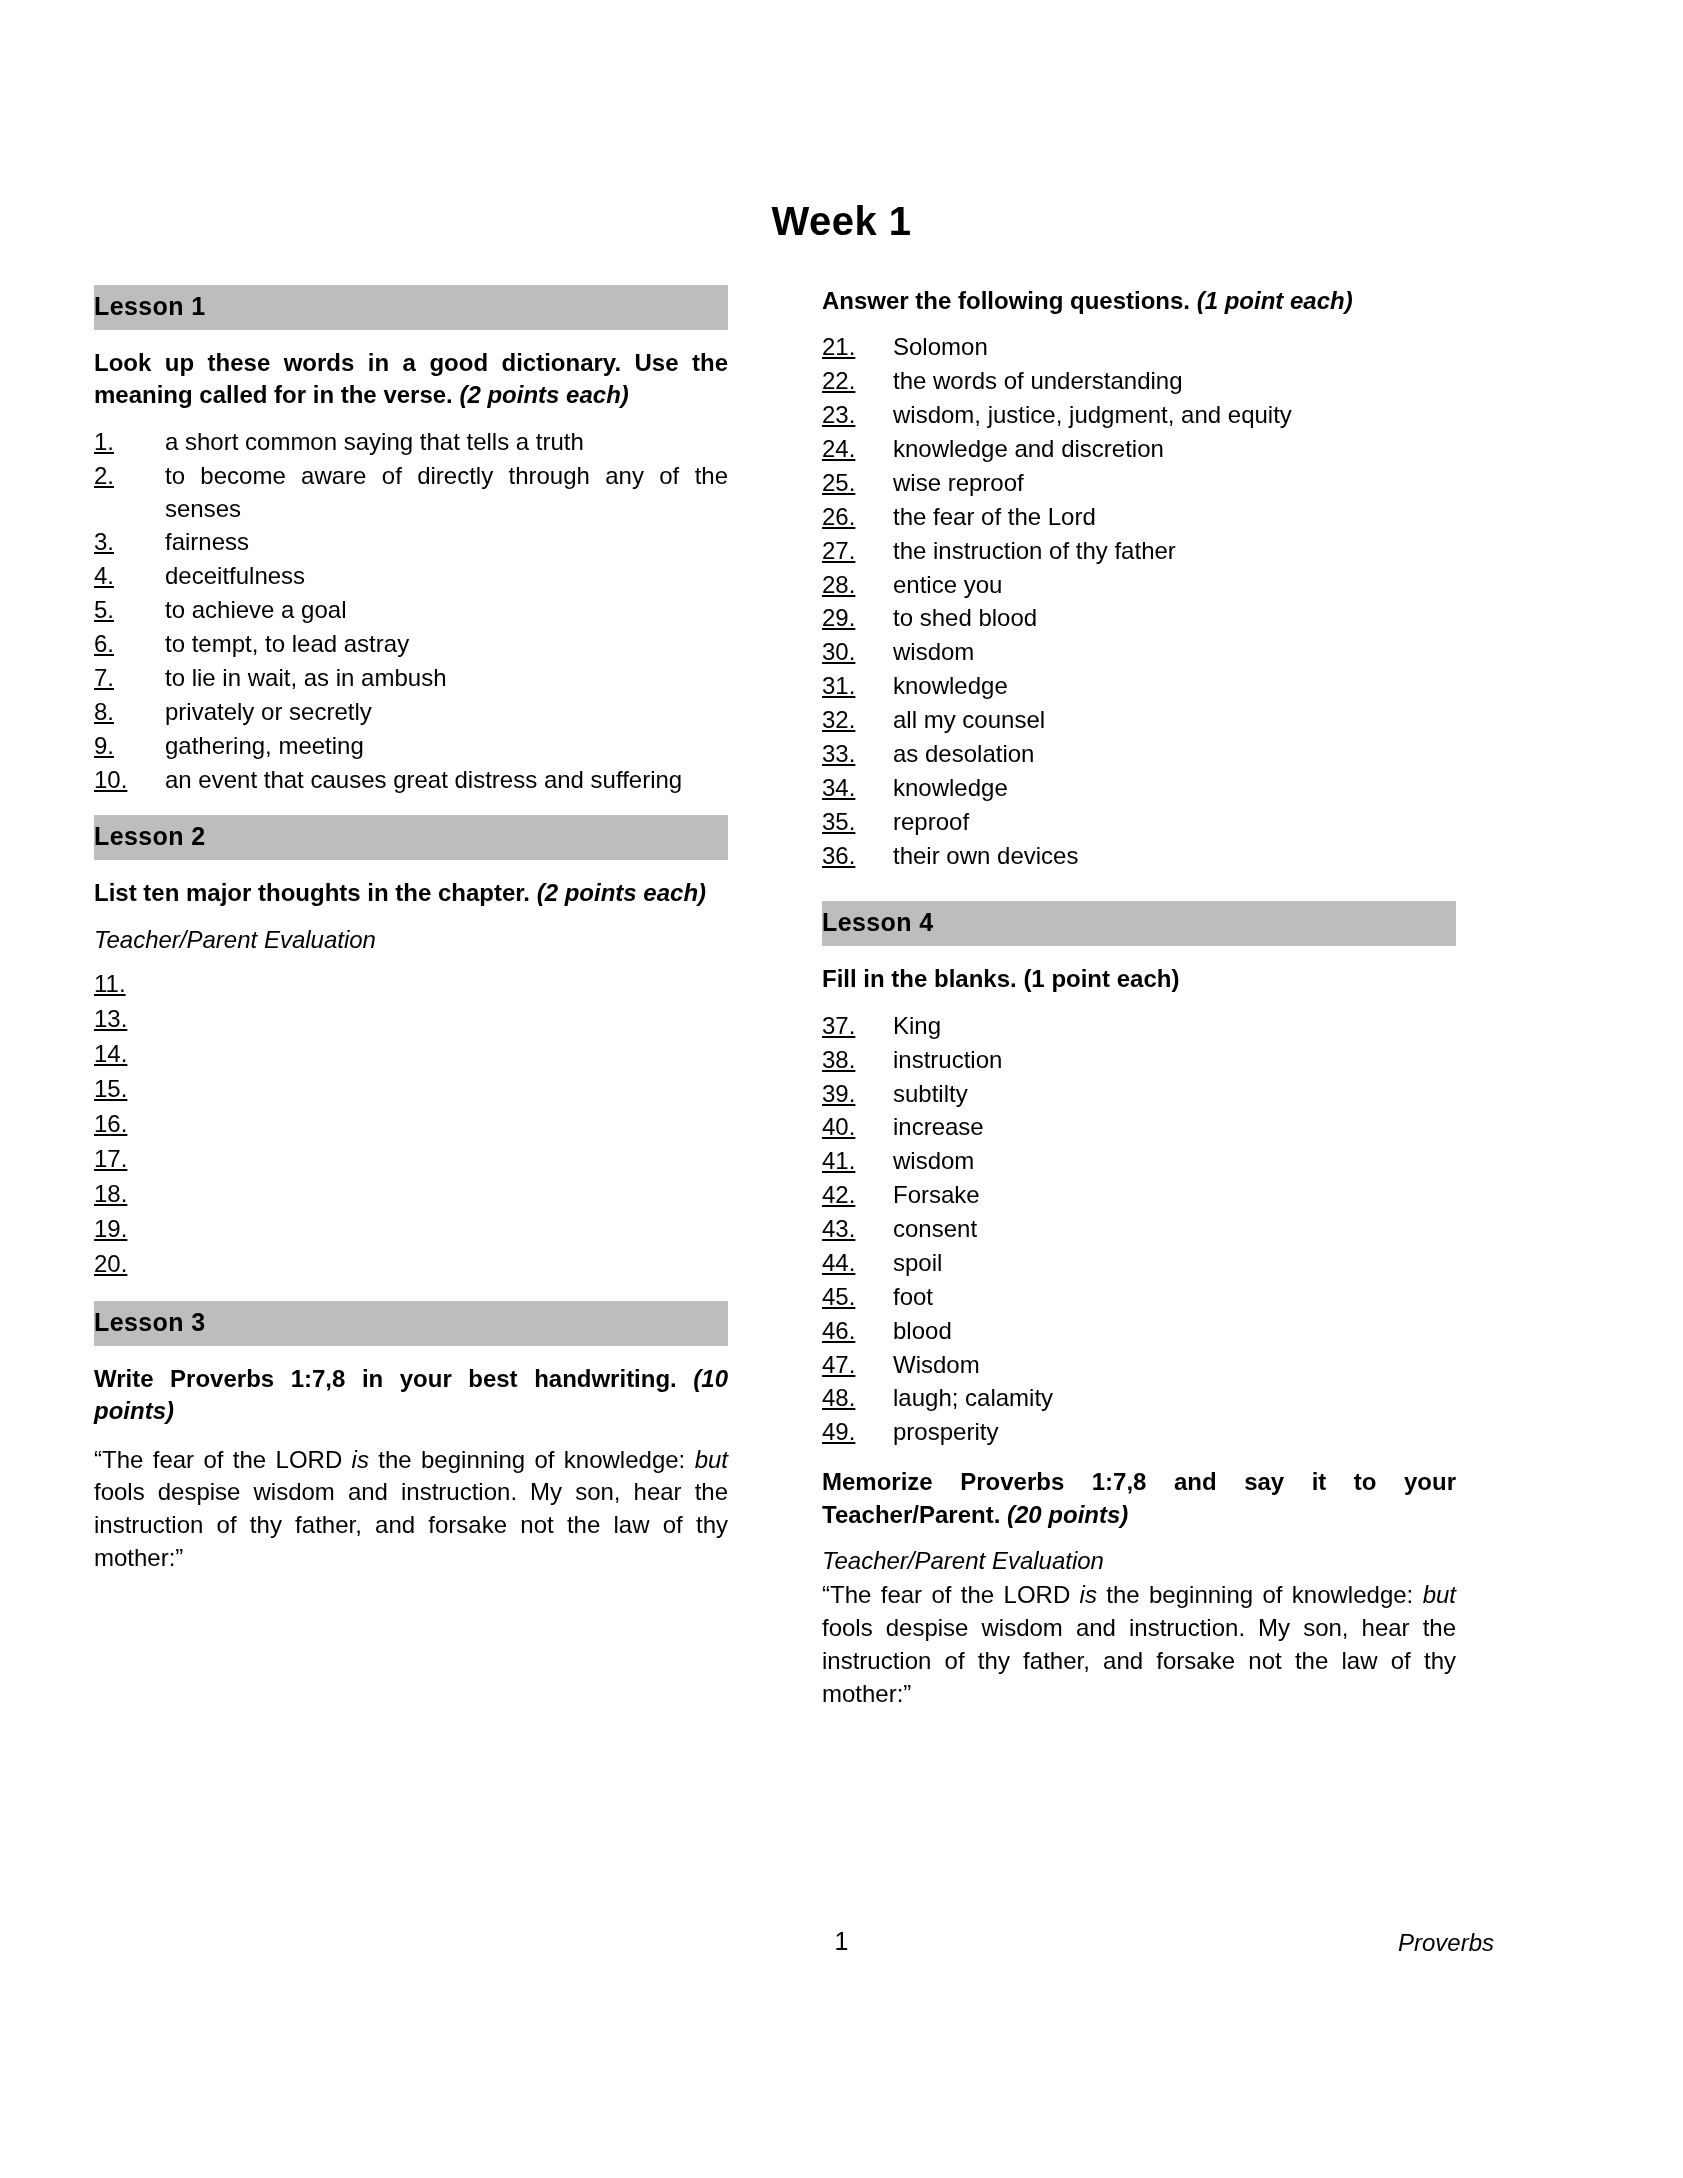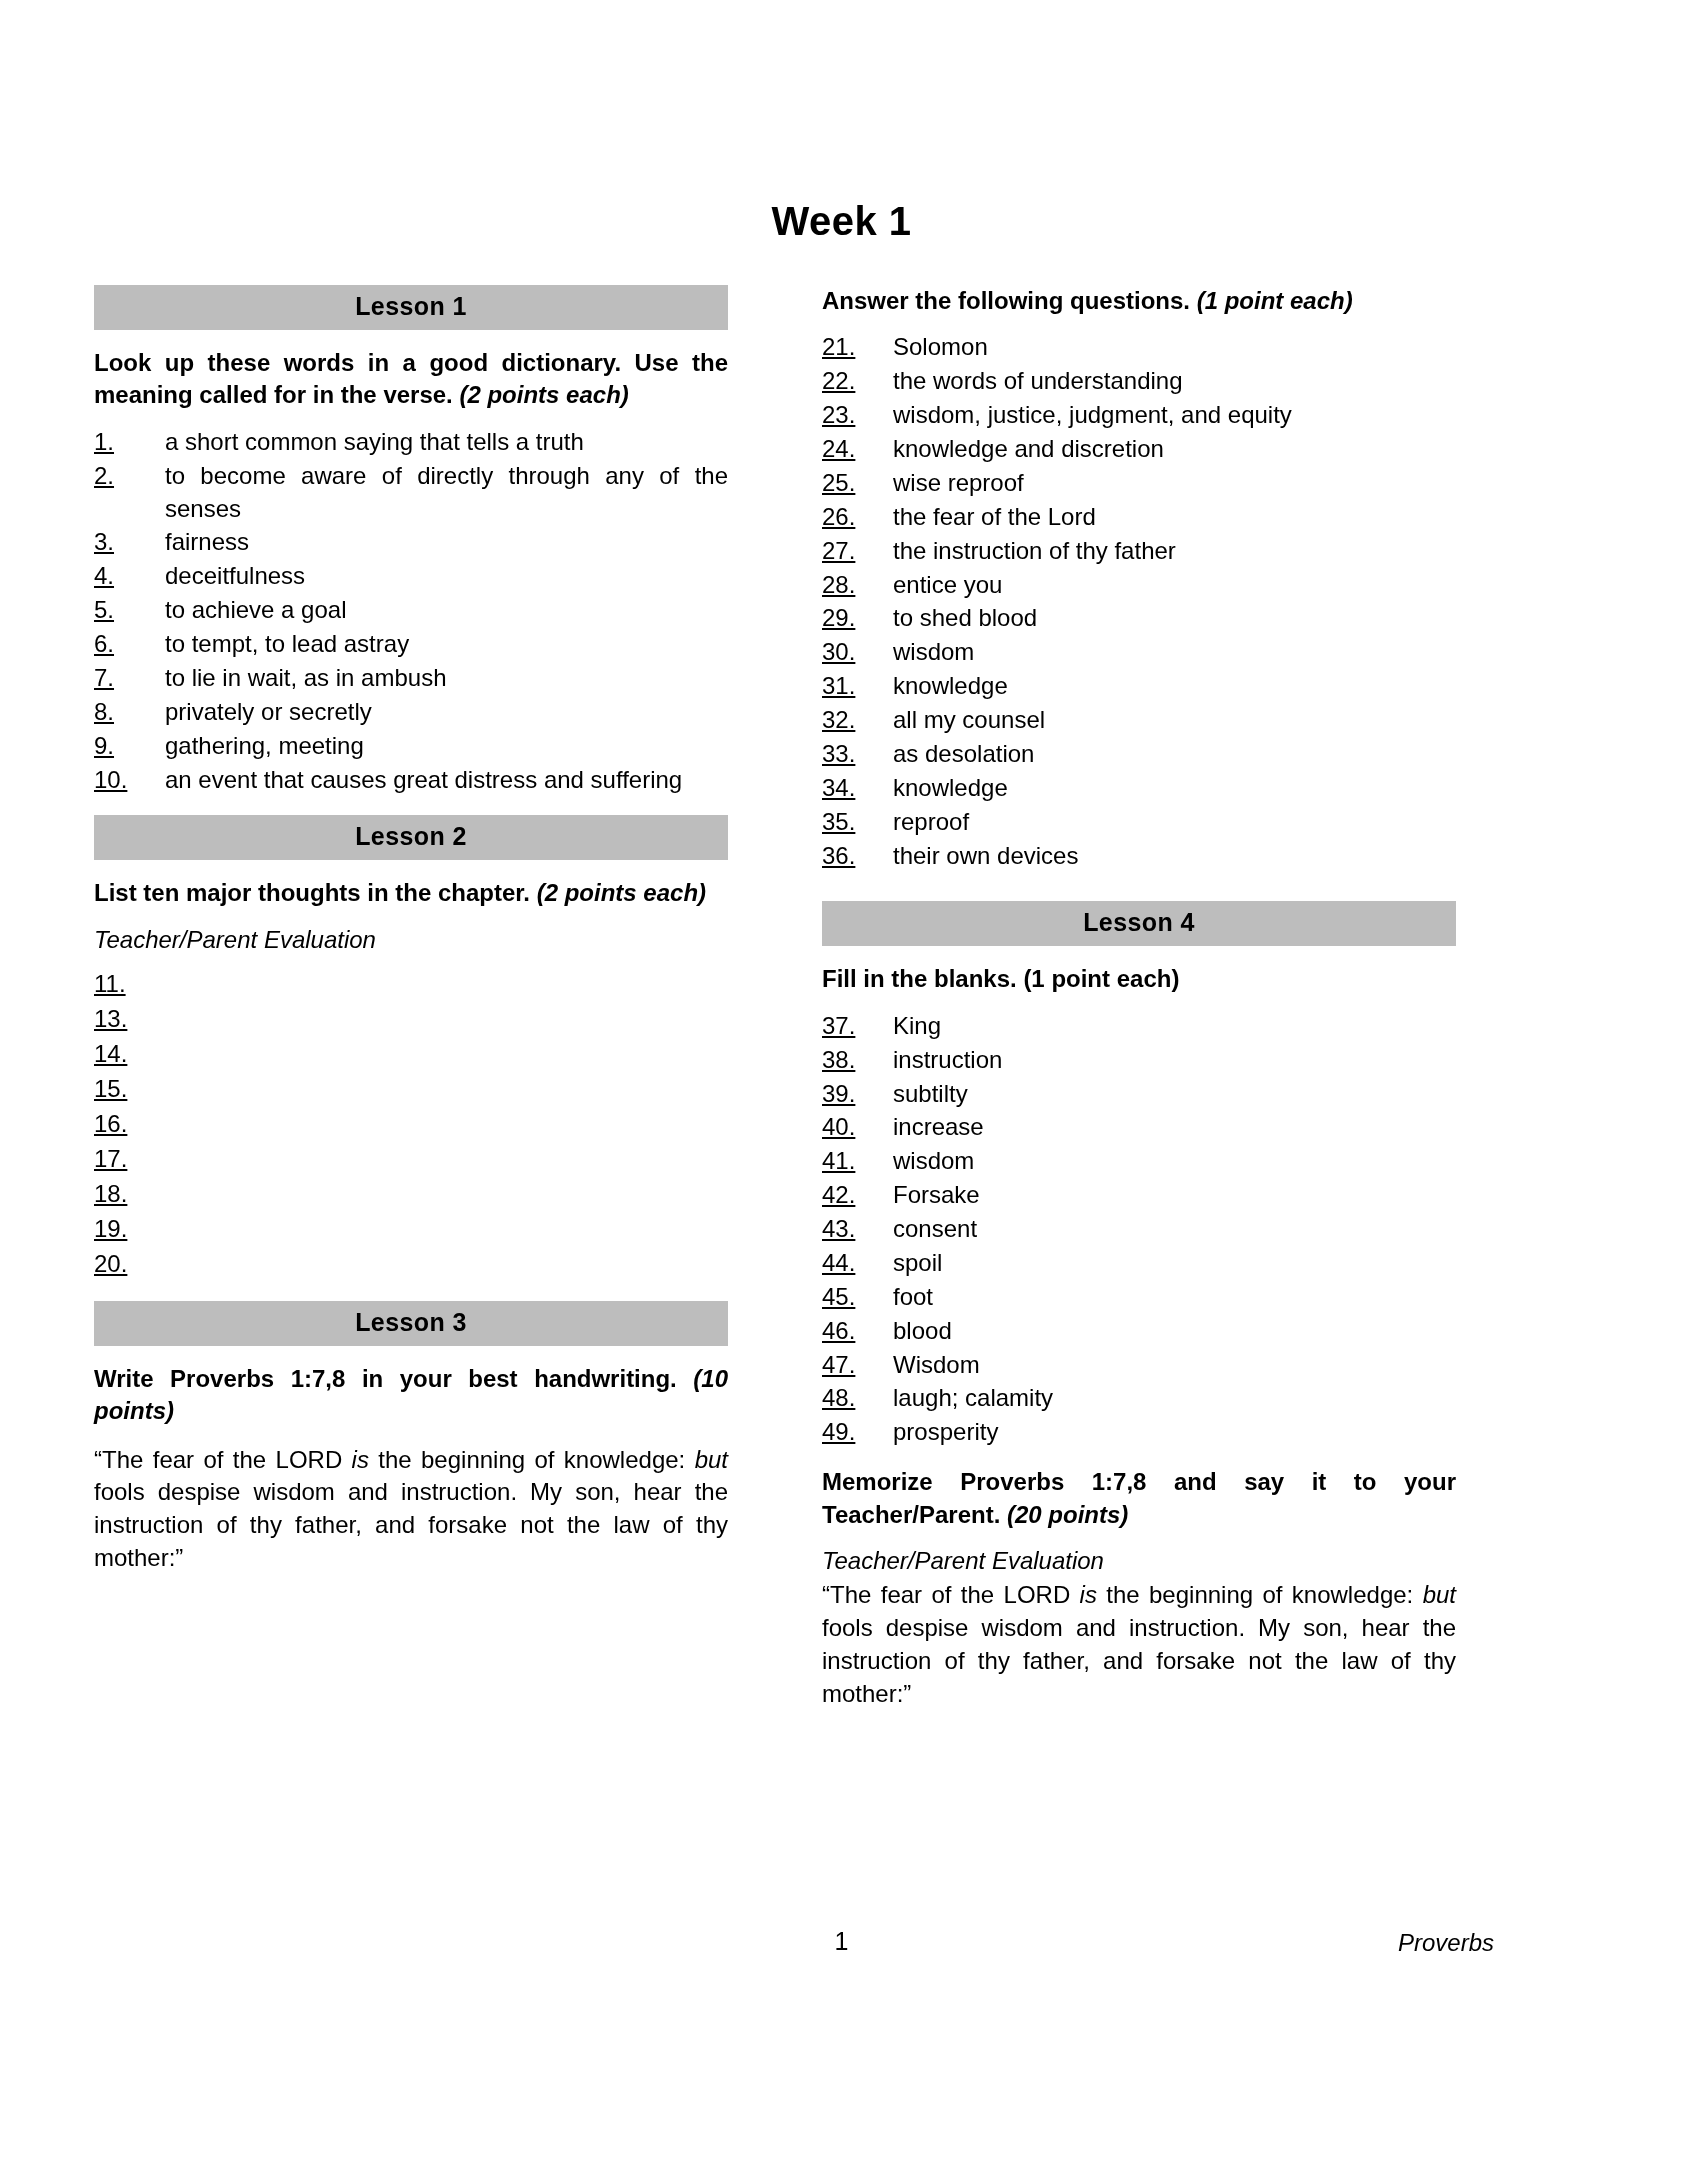--- a/index.html
+++ b/index.html
@@ -35,21 +35,21 @@
   .col {
     position: absolute;
     top: 269px;
     width: 634px;
   }
   .col-left { left: 94px; }
   .col-right { left: 822px; }
 
   .band {
     background: #bdbdbd;
-    text-align: center;
+    text-align: left;
     font-weight: bold;
     font-size: 25px;
     padding: 7px 0 9px 0;
     letter-spacing: 0.4px;
   }
   .instr {
     font-weight: bold;
     font-size: 24px;
     line-height: 1.35;
     text-align: justify;

